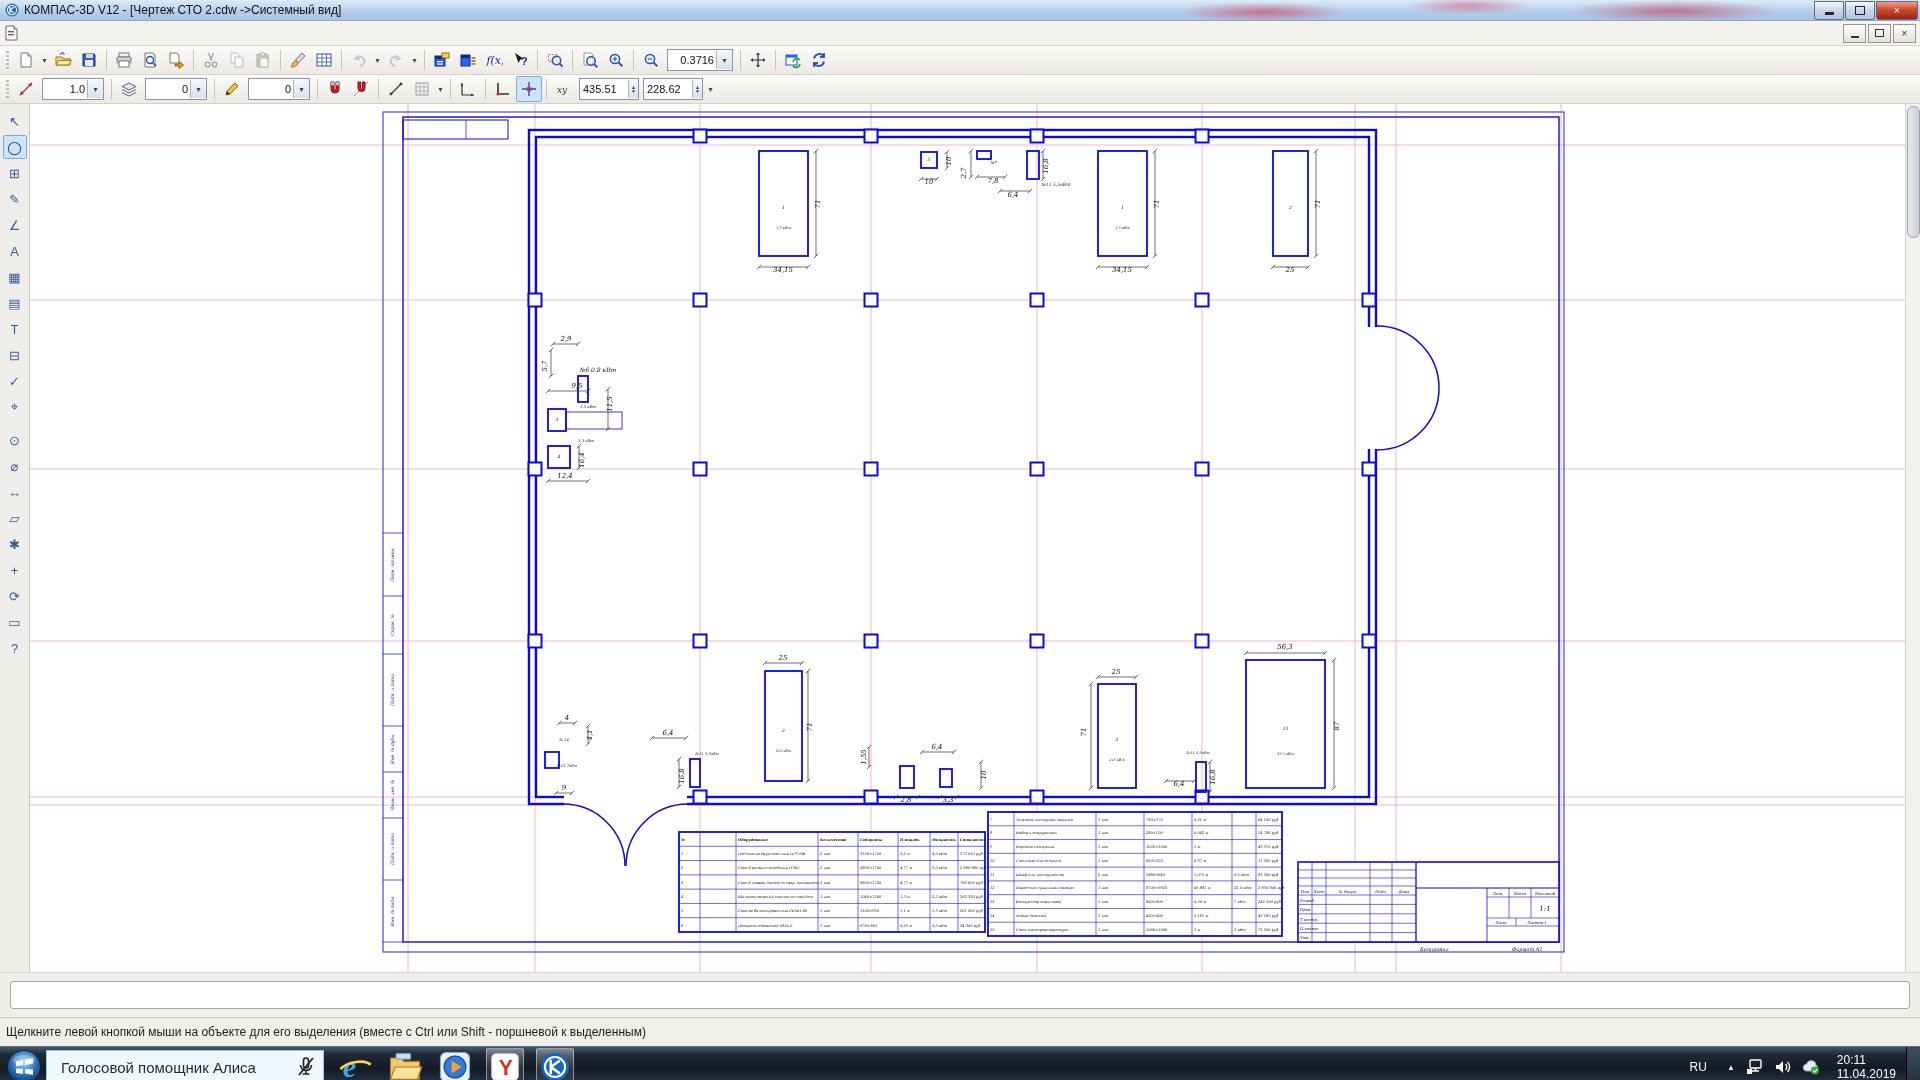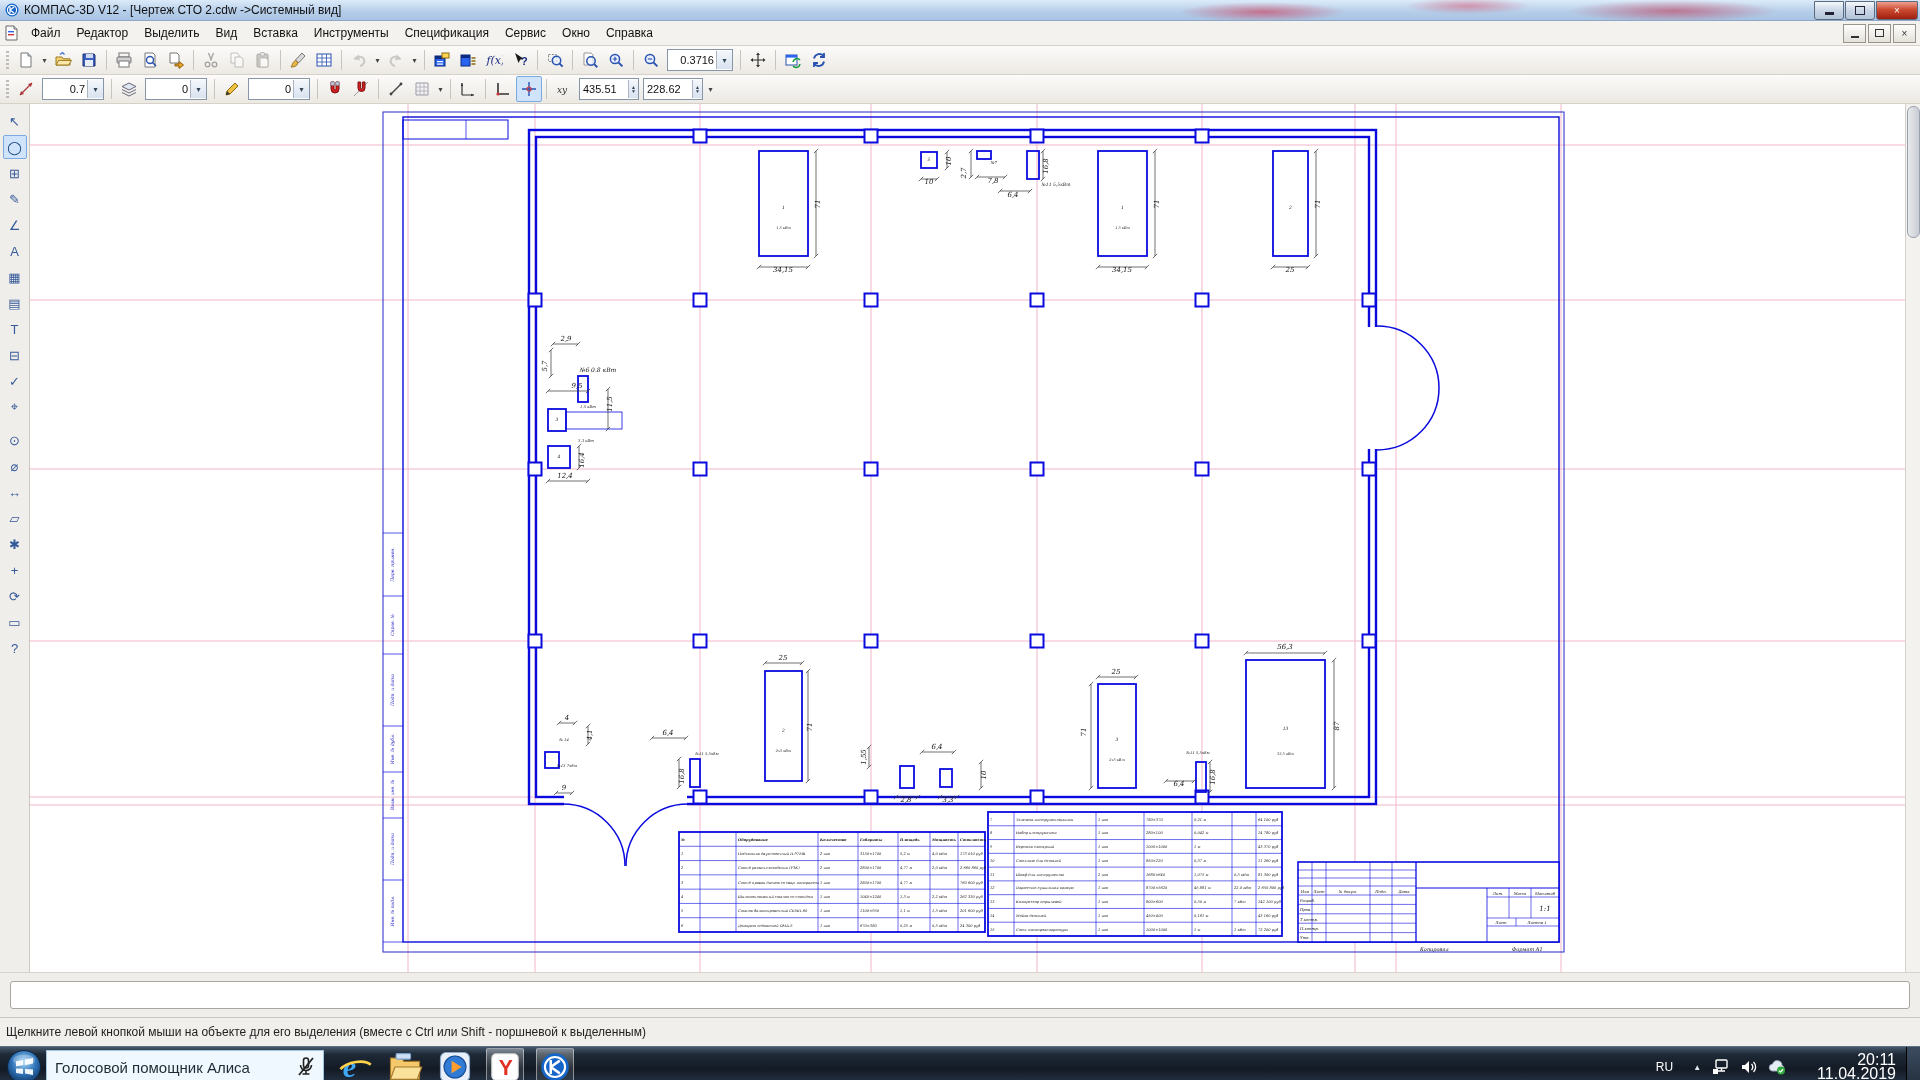--- a/index.html
+++ b/index.html
@@ -67,30 +67,30 @@
   
   .proppanel{height:44px;flex:0 0 44px;background:#f0eeea;border-top:1px solid #d6d2ca;display:flex;align-items:center;}
   .propbox{height:26px;flex:1;margin:0 10px;background:#fff;border:1px solid #a9a6a0;border-radius:3px;}
   .statusbar{height:28px;flex:0 0 28px;background:#f1efec;border-top:1px solid #c8c5bf;
     font-size:12px;color:#222;display:flex;align-items:center;padding-left:6px;}
   
   .taskbar{height:40px;flex:0 0 40px;background:linear-gradient(180deg,#46586c,#1e2a37 18%,#131a24 55%,#2a3a4d);
     border-top:1px solid #5c6e84;display:flex;align-items:center;position:relative;}
   .orb{width:36px;height:36px;margin:0 4px 0 6px;}
   .alice{width:276px;height:32px;background:#eef8fe;border:1px solid #9fc6de;display:flex;align-items:center;}
-  .alice .txt{font-size:15px;color:#1c2b33;padding-left:8px;flex:1;}
+  .alice .txt{font-size:15px;color:#1c2b33;padding-left:14px;flex:1;}
   .alice .mic{width:26px;height:26px;margin-right:4px;}
   .tkico{width:38px;height:38px;display:flex;align-items:center;justify-content:center;margin-left:12px;border-radius:2px;}
   .tkico.active{background:linear-gradient(rgba(255,255,255,.35),rgba(255,255,255,.12) 50%,rgba(255,255,255,.05));
     border:1px solid rgba(255,255,255,.45);box-sizing:border-box;}
   .tray{margin-left:auto;display:flex;align-items:center;color:#fff;}
   .tray .lang{font-size:12px;margin-right:20px;}
   .tray .caret{font-size:8px;color:#dfe6ee;margin-right:10px;}
   .trayic{width:20px;height:18px;margin-right:8px;}
-  .clock{text-align:right;font-size:16px;line-height:14px;margin:0 10px 0 22px;}
+  .clock{text-align:left;font-size:12px;line-height:14px;margin:0 10px 0 8px;}
   .showdesk{width:13px;height:40px;border-left:1px solid #000;
     background:linear-gradient(180deg,#3c4c60,#222e3c);}
 </style>
 </head>
 <body>
 
 <div class="window">
 
   <div class="titlebar">
     <span class="app-ic">
@@ -114,32 +114,20 @@
 
   <div class="menubar">
     <span class="child-ic">
       <svg viewBox="0 0 16 16">
           <path d="M3 1h8l3 3v11H3z" fill="#fff" stroke="#666"></path>
           <path d="M11 1v3h3" fill="#dde" stroke="#666"></path>
           <rect x="5" y="6" width="6" height="1.4" fill="#2a63f0"></rect>
           <rect x="5" y="9" width="6" height="1.4" fill="#c33"></rect>
         </svg>
     </span>
-    <nav id="menus" style="display:flex">
-        <span class="menu-item">Файл</span>
-        <span class="menu-item">Редактор</span>
-        <span class="menu-item">Выделить</span>
-        <span class="menu-item">Вид</span>
-        <span class="menu-item">Вставка</span>
-        <span class="menu-item">Инструменты</span>
-        <span class="menu-item">Спецификация</span>
-        <span class="menu-item">Сервис</span>
-        <span class="menu-item">Окно</span>
-        <span class="menu-item">Справка</span>
-      </nav>
     <span class="mdi-btns">
       <span class="mdibtn">
           <span class="bar"></span>
         </span>
       <span class="mdibtn">
           <span class="box"></span>
         </span>
       <span class="mdibtn">×</span>
     </span>
   </div>
@@ -324,21 +312,21 @@
       </span>
     </div>
   <div class="toolbar" id="toolbar2">
       <span class="tbtn">
         <svg viewBox="0 0 18 18">
           <path d="M3 15L15 3" stroke="#a33" stroke-width="1.2"></path>
           <path d="M15 3l-4 1 3 3zM3 15l4-1-3-3z" fill="#a33"></path>
         </svg>
       </span>
       <span class="combo">
-        <span class="val" style="min-width: 40px;">0.7</span>
+        <span class="val" style="min-width: 40px;">1.0</span>
         <span class="dd">▾</span>
       </span>
       <span class="tsep"></span>
       <span class="tbtn">
         <svg viewBox="0 0 18 18">
           <path d="M2 6.5L9 3l7 3.5L9 10z" fill="#dfe7f2" stroke="#667"></path>
           <path d="M2 9.5L9 13l7-3.5" fill="none" stroke="#667"></path>
           <path d="M2 12.5L9 16l7-3.5" fill="none" stroke="#667"></path>
         </svg>
       </span>

